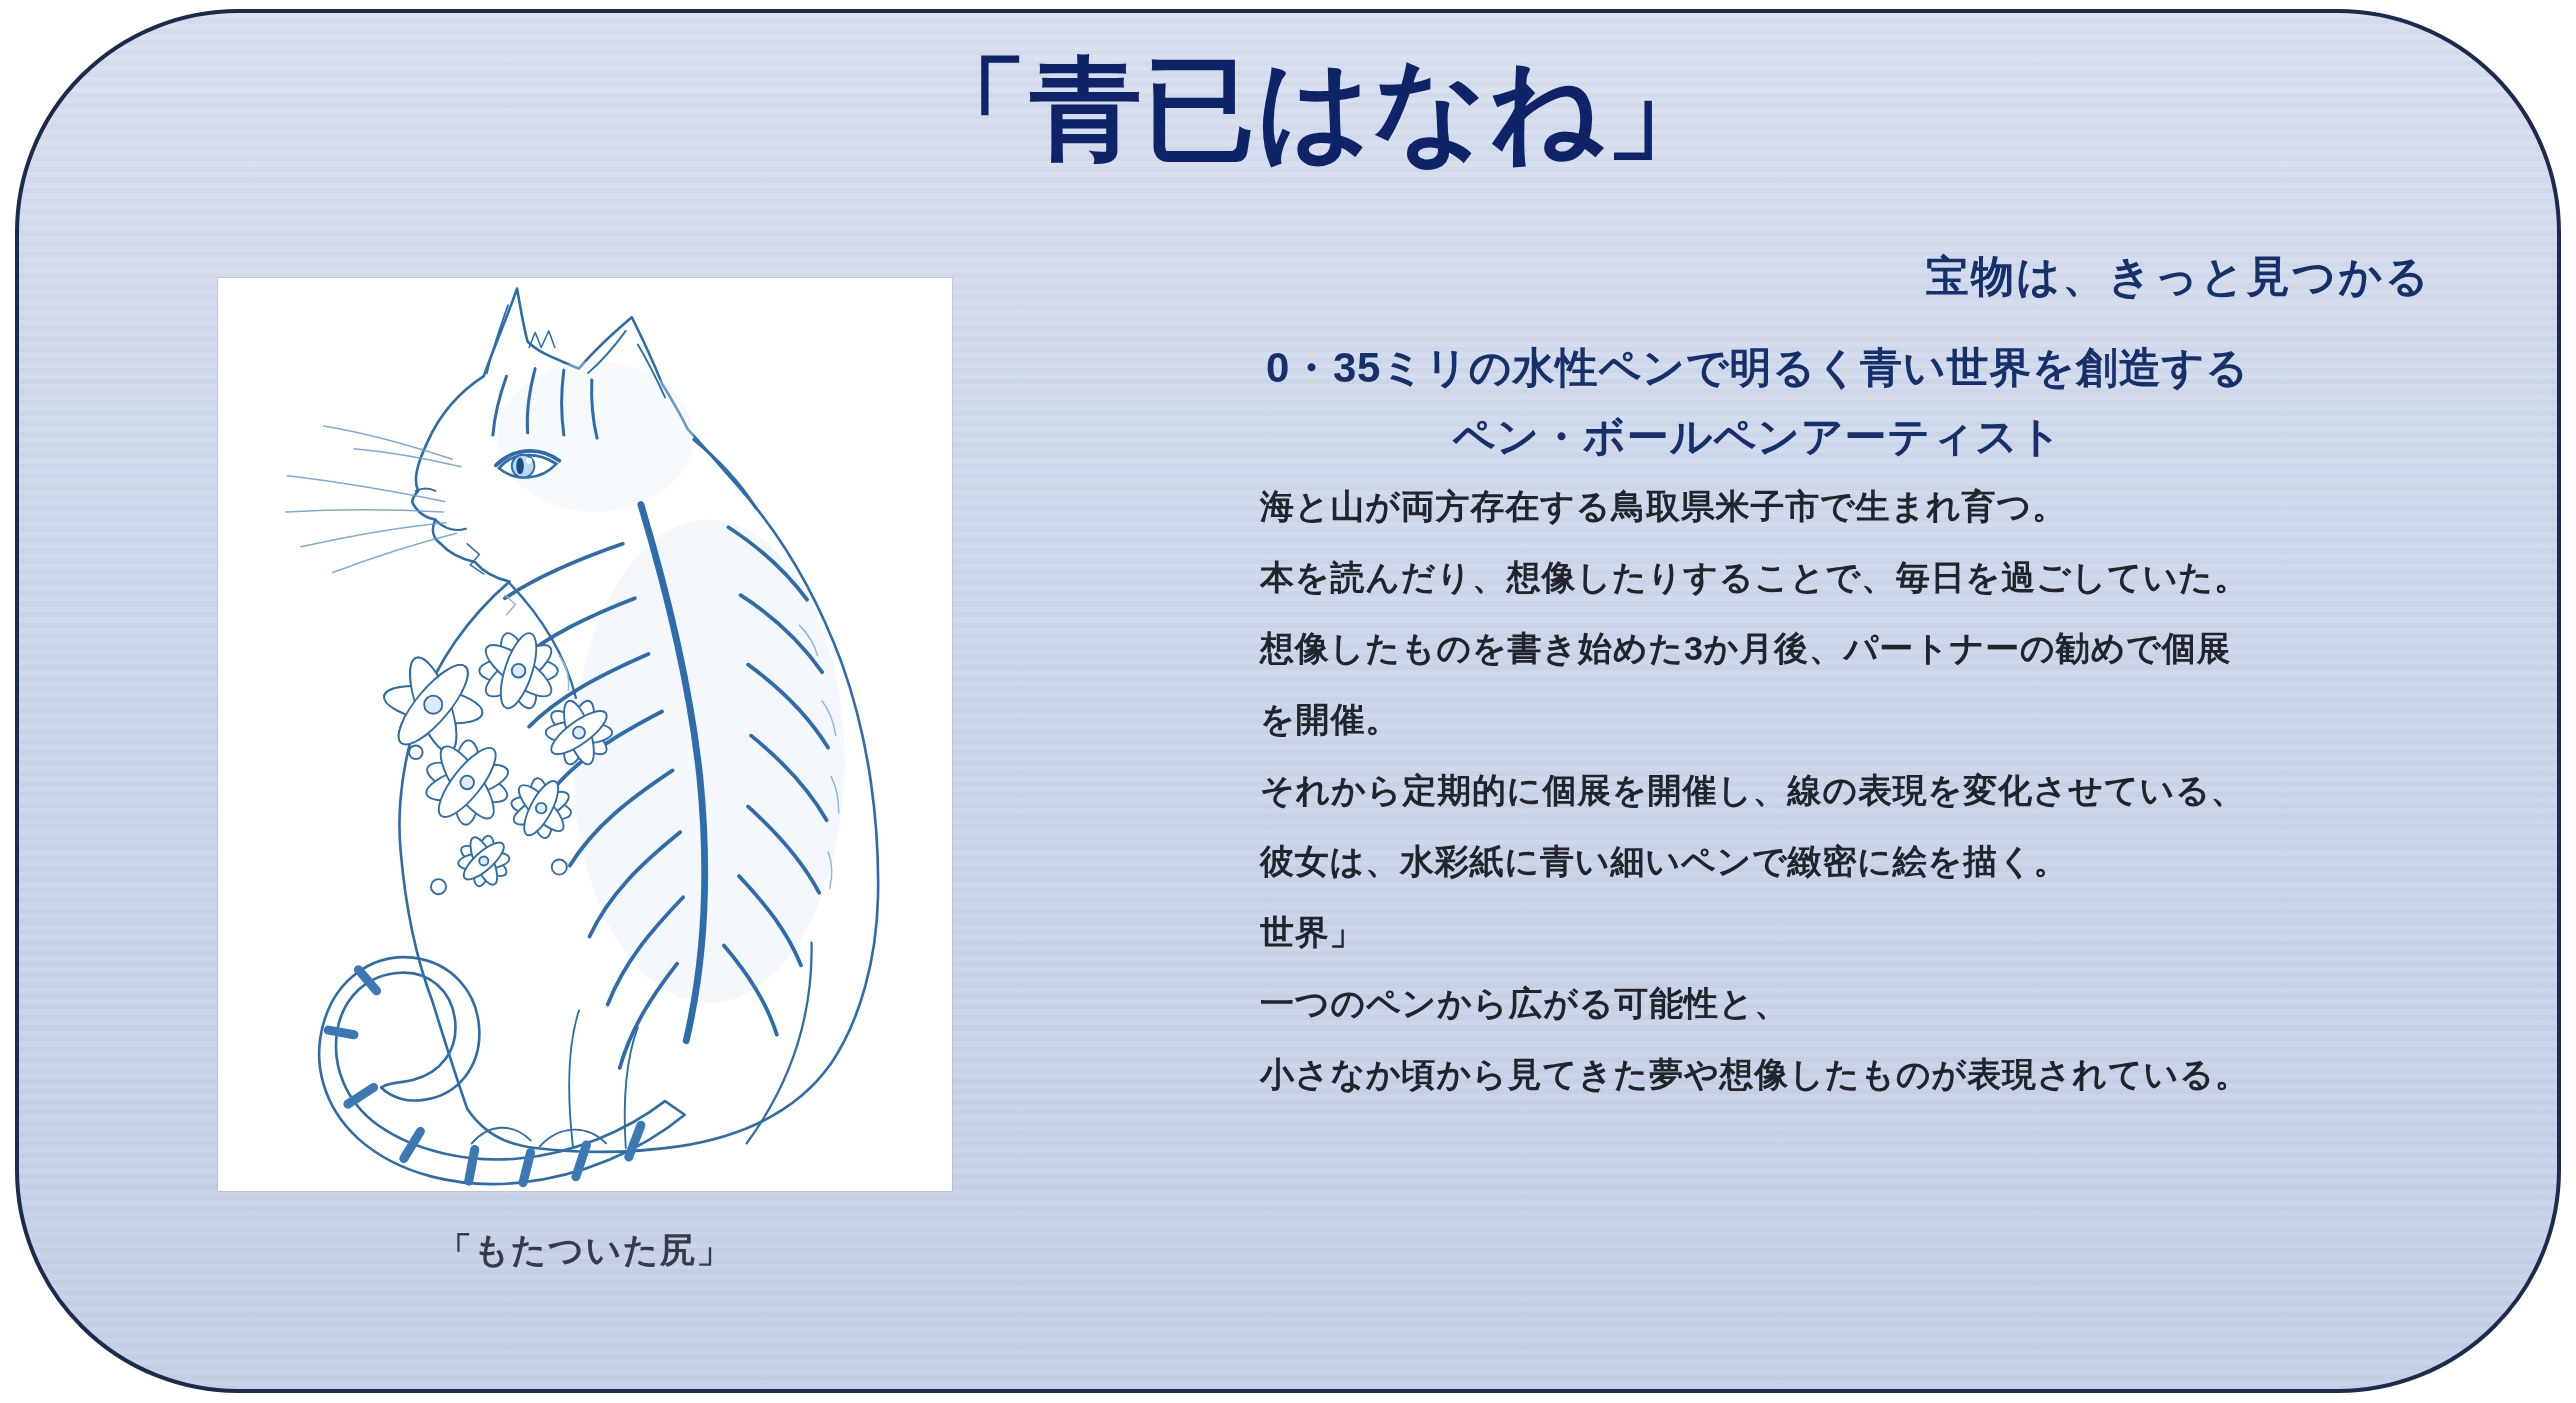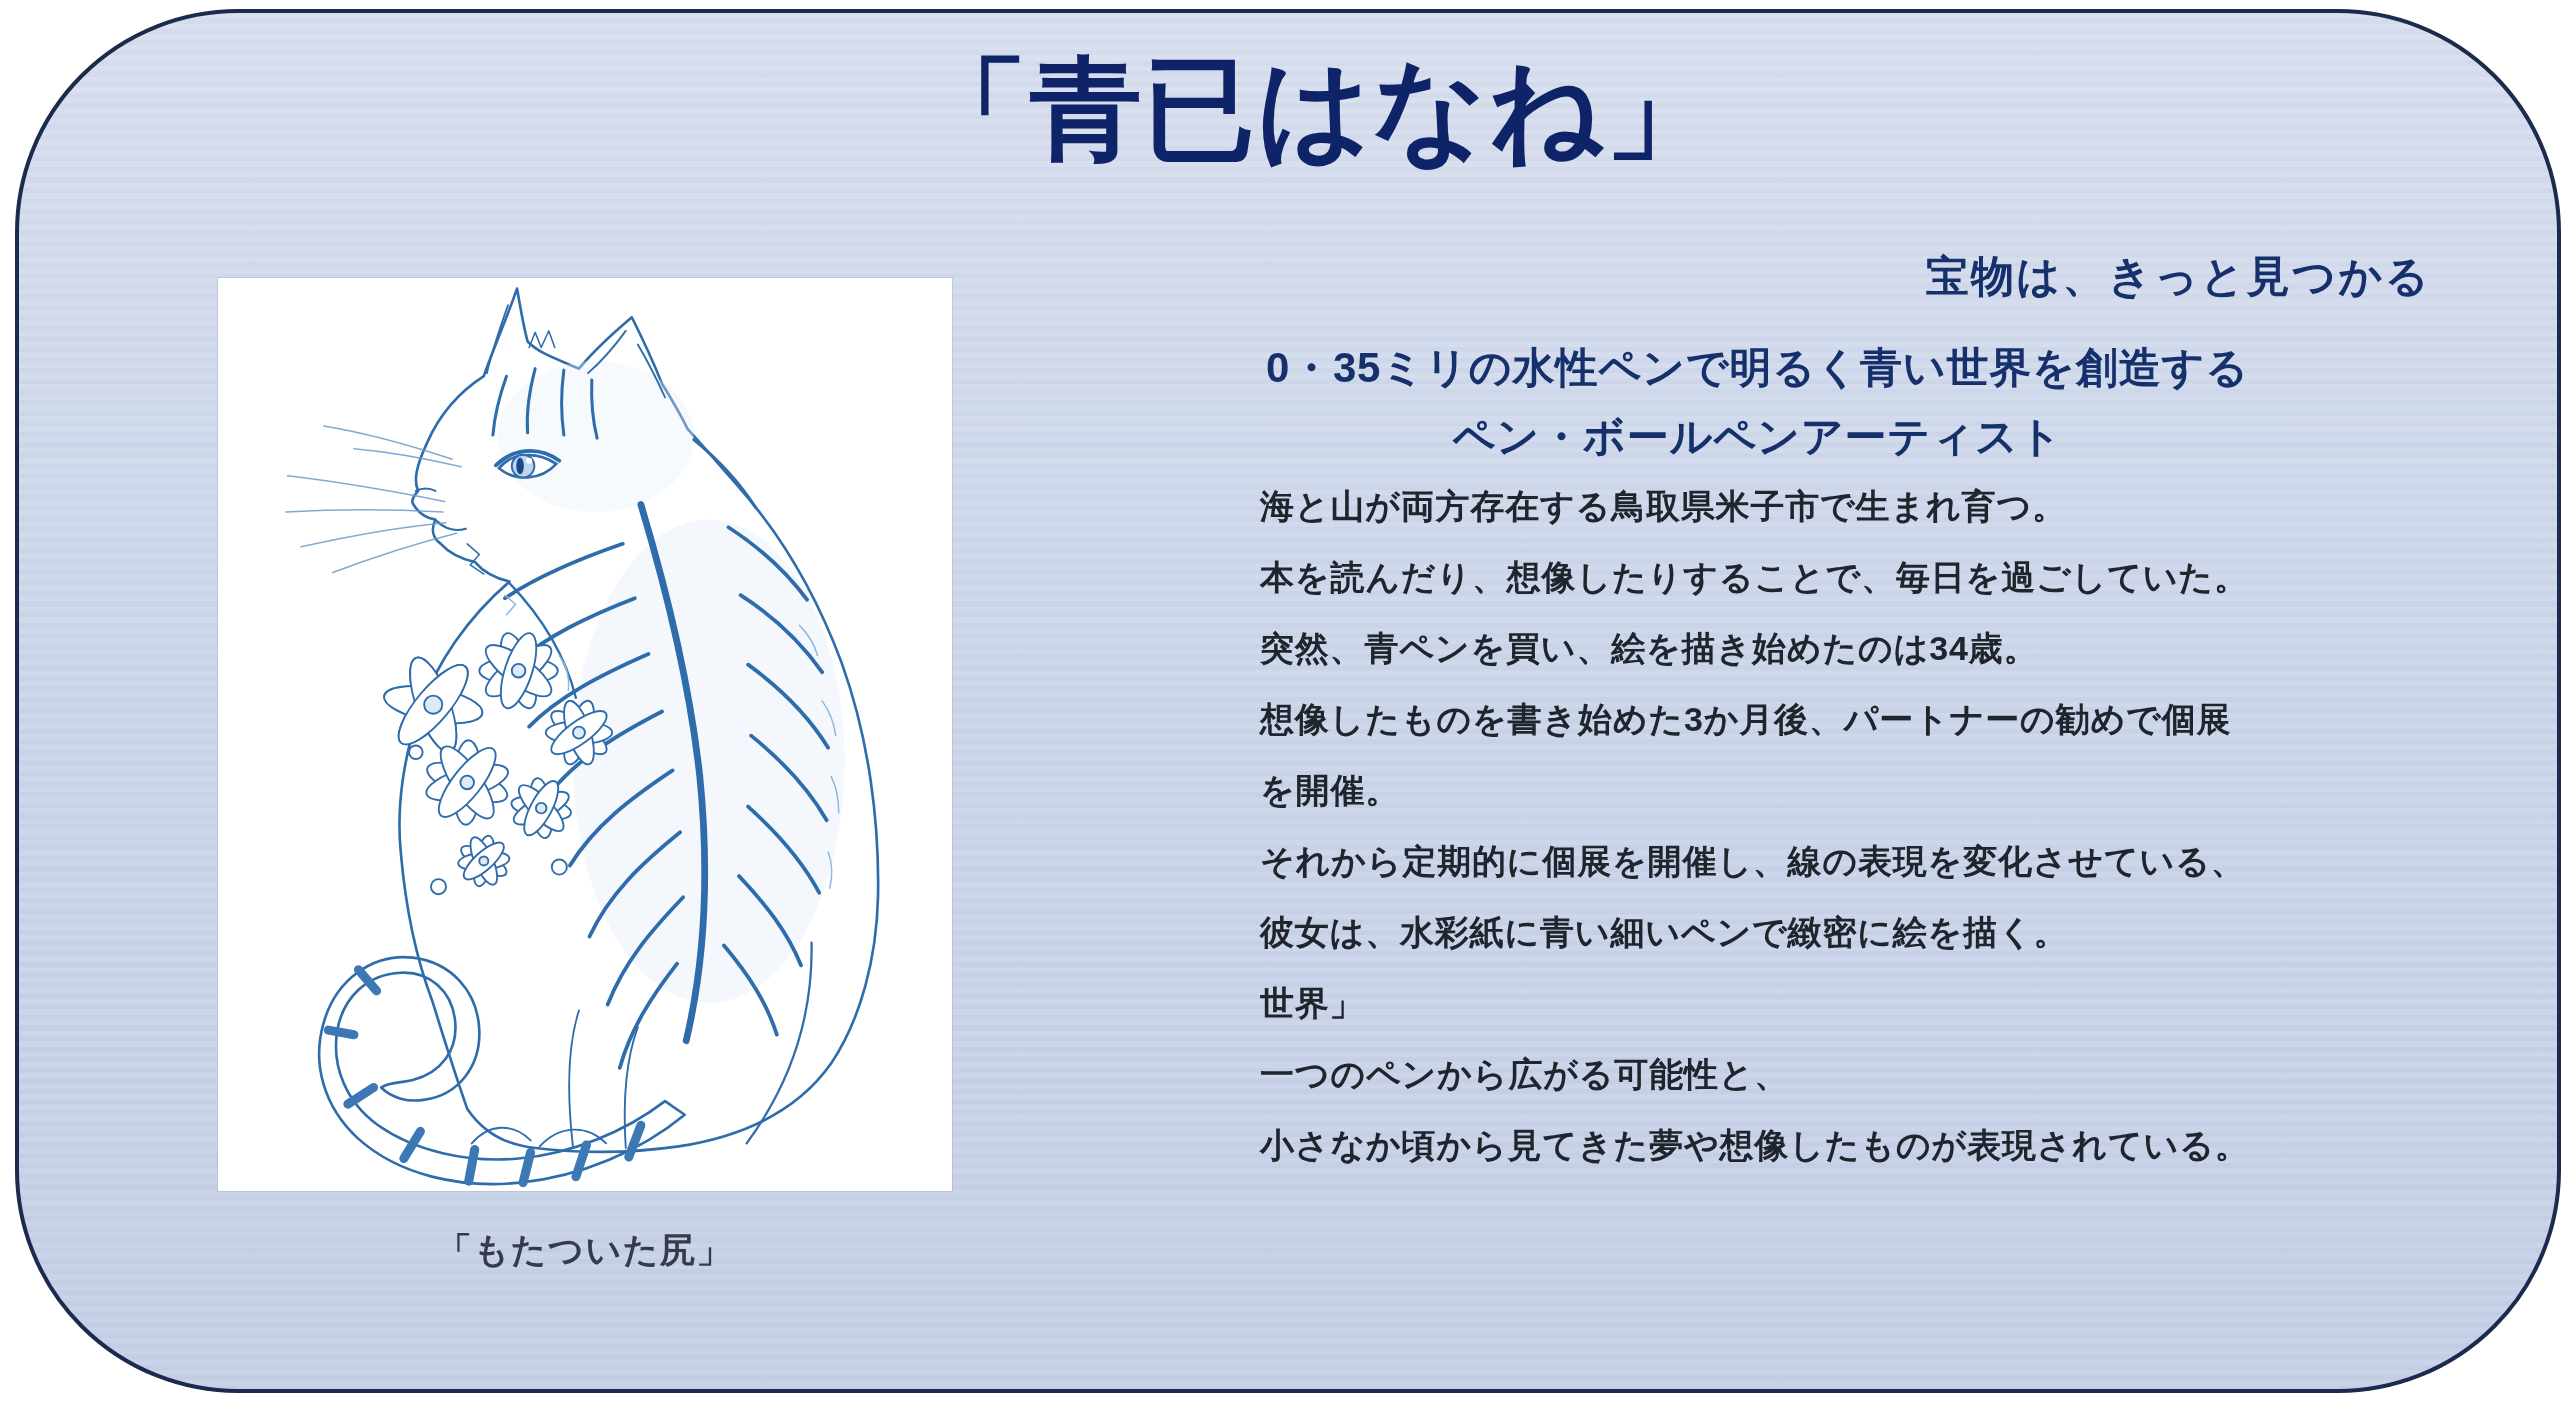--- a/index.html
+++ b/index.html
@@ -224,21 +224,20 @@
 
     <div class="right-col">
       <p class="tagline">宝物は、きっと見つかる</p>
       <div class="subtitle">
         <div>0・35ミリの水性ペンで明るく青い世界を創造する</div>
         <div>ペン・ボールペンアーティスト</div>
       </div>
       <div class="bio">
         <p>海と山が両方存在する鳥取県米子市で生まれ育つ。</p>
         <p>本を読んだり、想像したりすることで、毎日を過ごしていた。</p>
-        <p>突然、青ペンを買い、絵を描き始めたのは34歳。</p>
         <p>想像したものを書き始めた3か月後、パートナーの勧めで個展</p>
         <p>を開催。</p>
         <p>それから定期的に個展を開催し、線の表現を変化させている、</p>
         <p>彼女は、水彩紙に青い細いペンで緻密に絵を描く。</p>
         <p>世界」</p>
         <p>一つのペンから広がる可能性と、</p>
         <p>小さなか頃から見てきた夢や想像したものが表現されている。</p>
       </div>
     </div>
 

